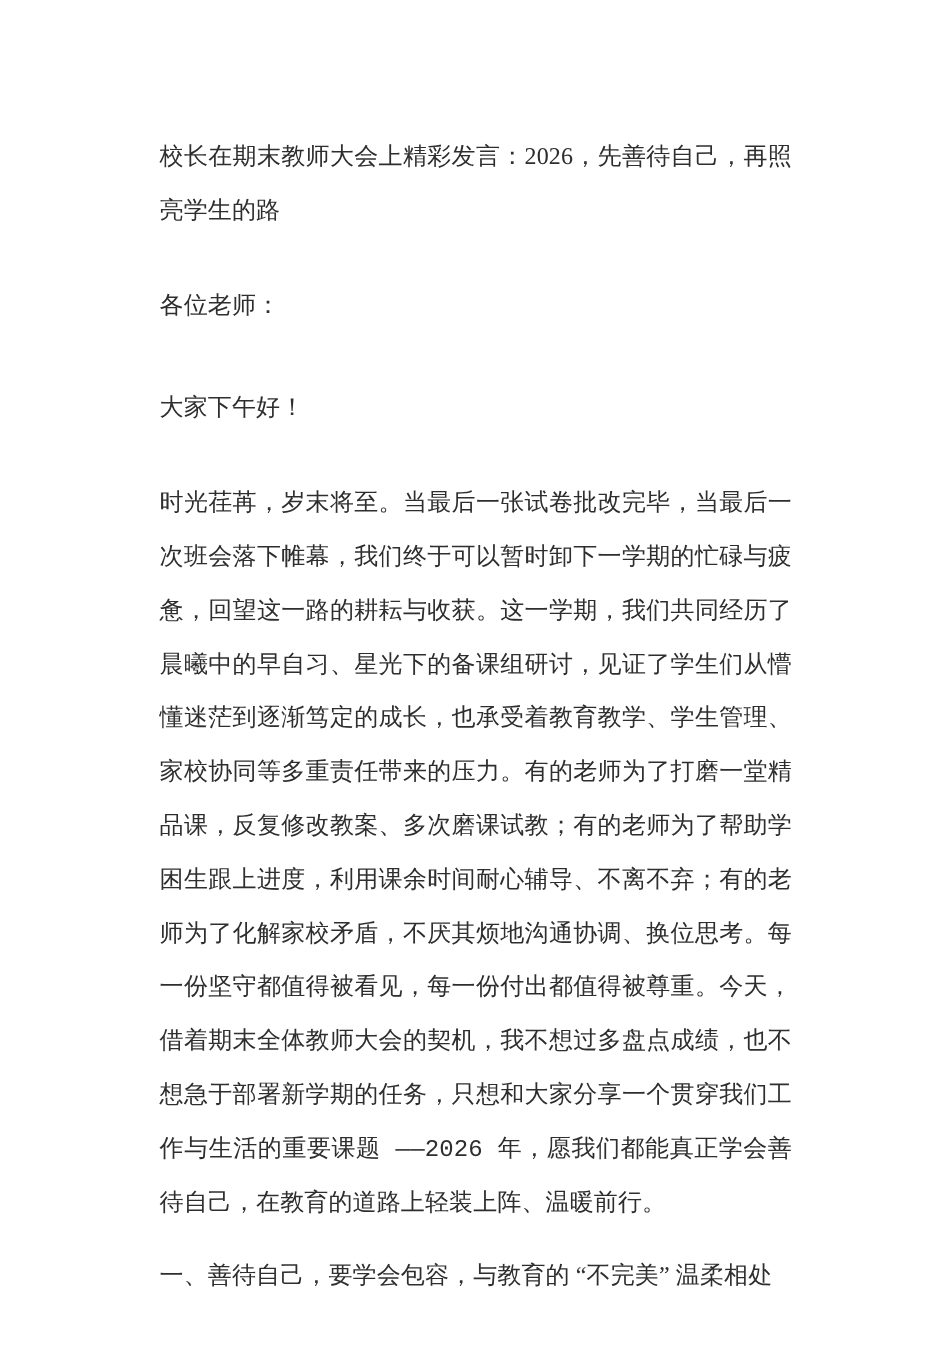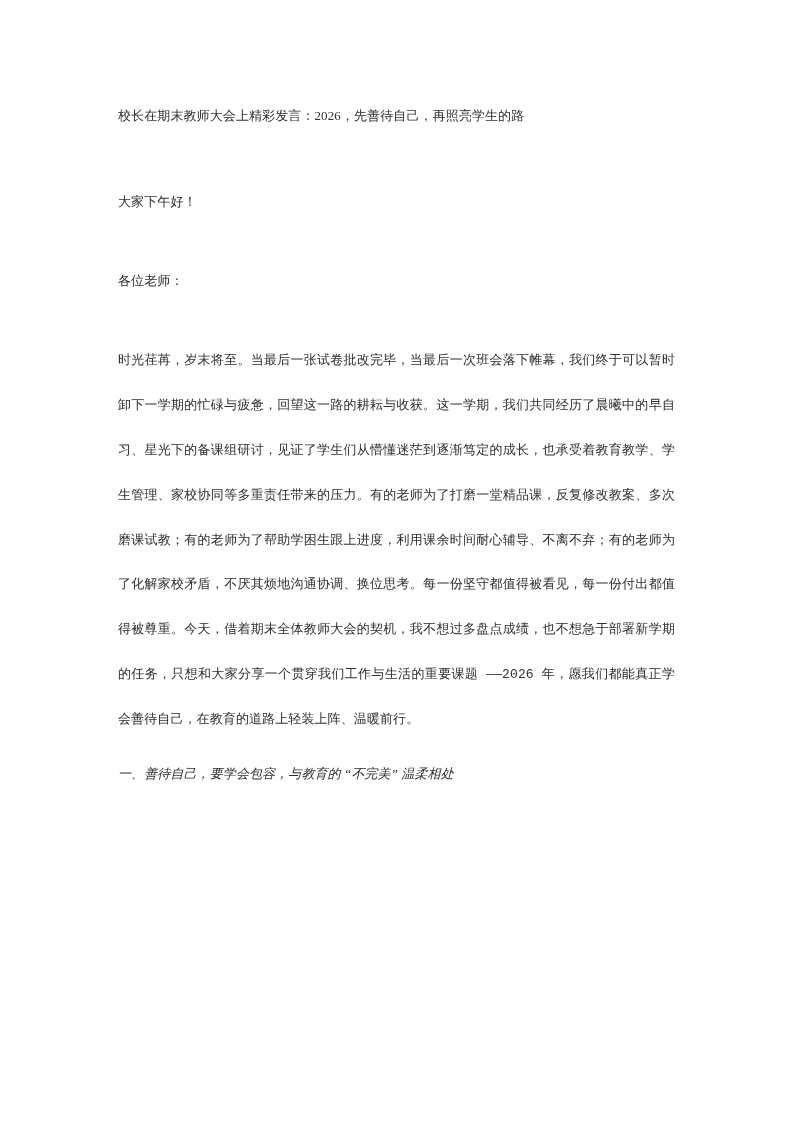--- a/index.html
+++ b/index.html
@@ -16,41 +16,41 @@
     font-family: "Liberation Serif", "DejaVu Serif", serif;
     color: #2e2e2e;
   }
   .content {
     position: absolute;
     left: 118px;
     right: 118px;
     top: 94px;
   }
   .para {
-    margin: 0;
-    font-size: 13px;
+    margin: 15px;
+    font-size: 20px;
     line-height: 44.8px;
     text-align: justify;
     text-justify: inter-ideograph;
     letter-spacing: 0.1px;
     word-break: break-all;
   }
   .para.salutation { margin-top: 34px; }
   .para.greeting   { margin-top: 41px; }
   .para.body-text  { margin-top: 36px; font-family: Liberation Mono, monospace; }
-  .para.heading    { margin-top: 9px; font-style: italic;  }
+  .para.heading    { margin-top: 9px;  }
 </style>
 </head>
 <body>
 
 <div class="page">
   <div class="content">
     <p class="para title">校长在期末教师大会上精彩发言：2026，先善待自己，再照亮学生的路</p>
 
+    <p class="para salutation">各位老师：</p>
+
     <p class="para greeting">大家下午好！</p>
-
-    <p class="para salutation">各位老师：</p>
 
     <p class="para body-text">时光荏苒，岁末将至。当最后一张试卷批改完毕，当最后一次班会落下帷幕，我们终于可以暂时卸下一学期的忙碌与疲惫，回望这一路的耕耘与收获。这一学期，我们共同经历了晨曦中的早自习、星光下的备课组研讨，见证了学生们从懵懂迷茫到逐渐笃定的成长，也承受着教育教学、学生管理、家校协同等多重责任带来的压力。有的老师为了打磨一堂精品课，反复修改教案、多次磨课试教；有的老师为了帮助学困生跟上进度，利用课余时间耐心辅导、不离不弃；有的老师为了化解家校矛盾，不厌其烦地沟通协调、换位思考。每一份坚守都值得被看见，每一份付出都值得被尊重。今天，借着期末全体教师大会的契机，我不想过多盘点成绩，也不想急于部署新学期的任务，只想和大家分享一个贯穿我们工作与生活的重要课题 ——2026 年，愿我们都能真正学会善待自己，在教育的道路上轻装上阵、温暖前行。</p>
 
     <p class="para heading">一、善待自己，要学会包容，与教育的 “不完美” 温柔相处</p>
   </div>
 </div>
 
 </body></html>

